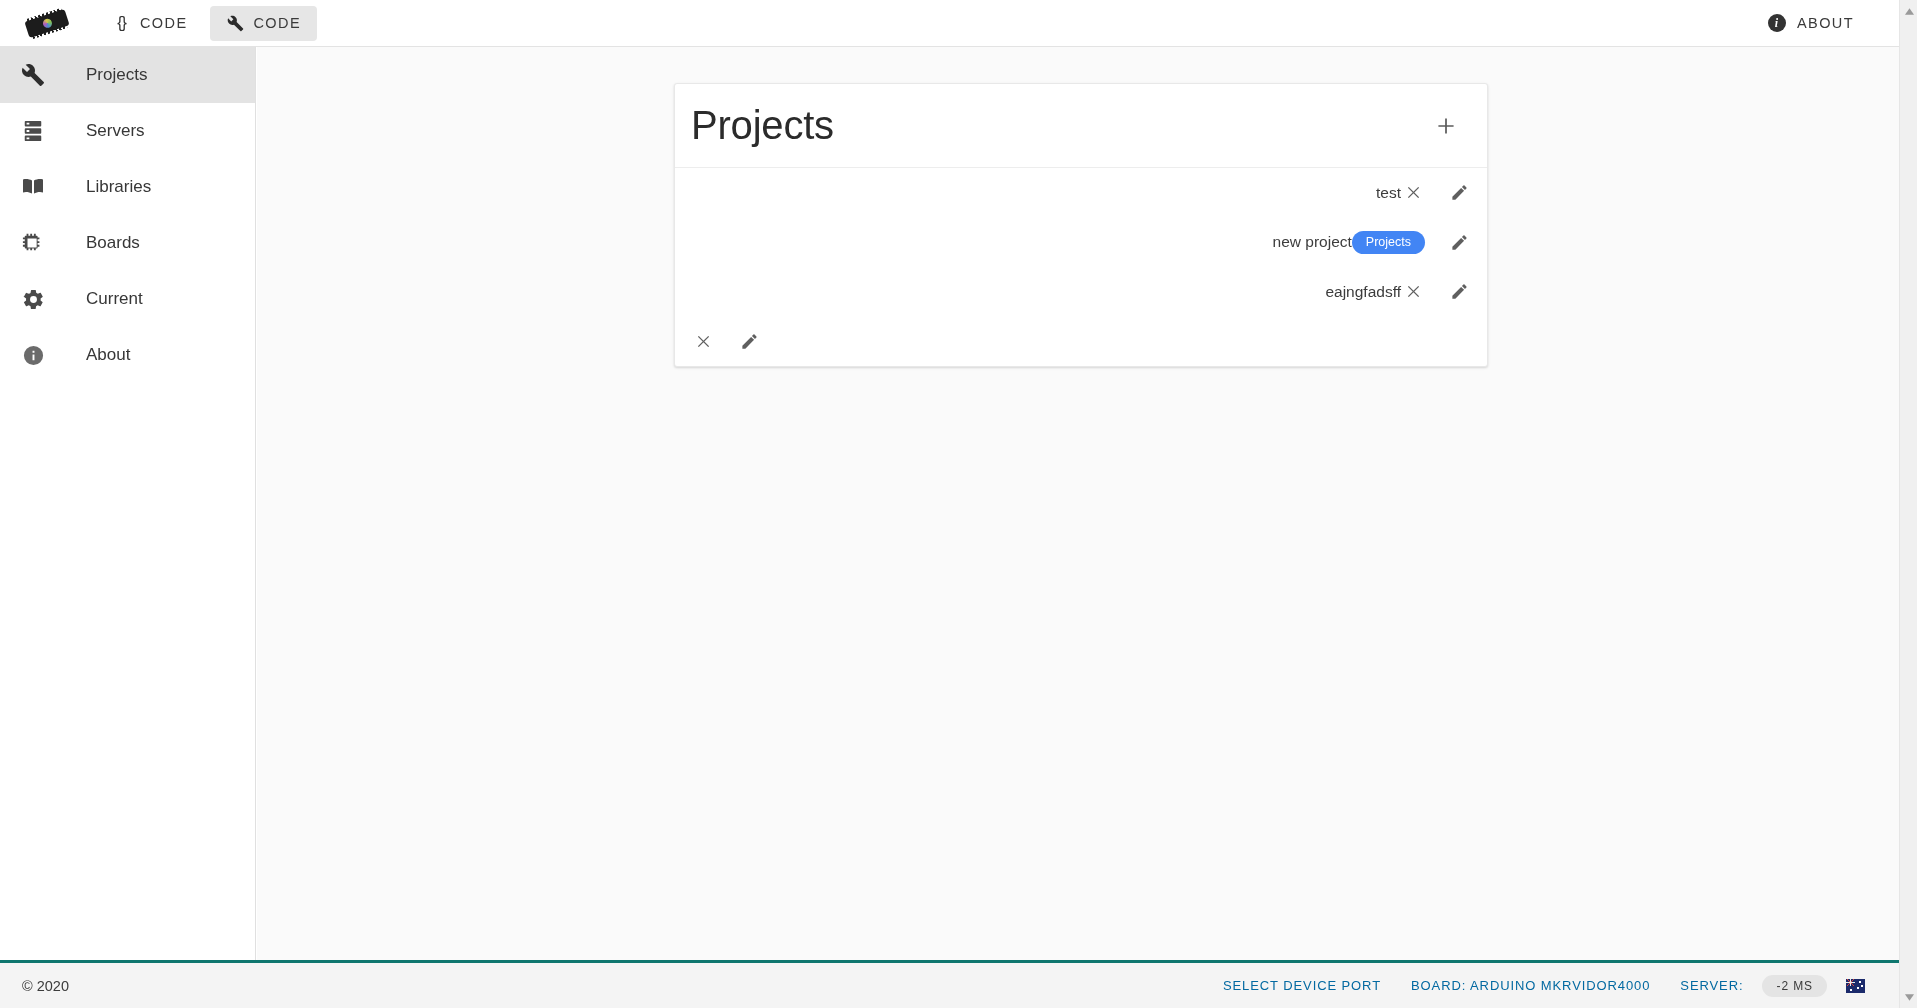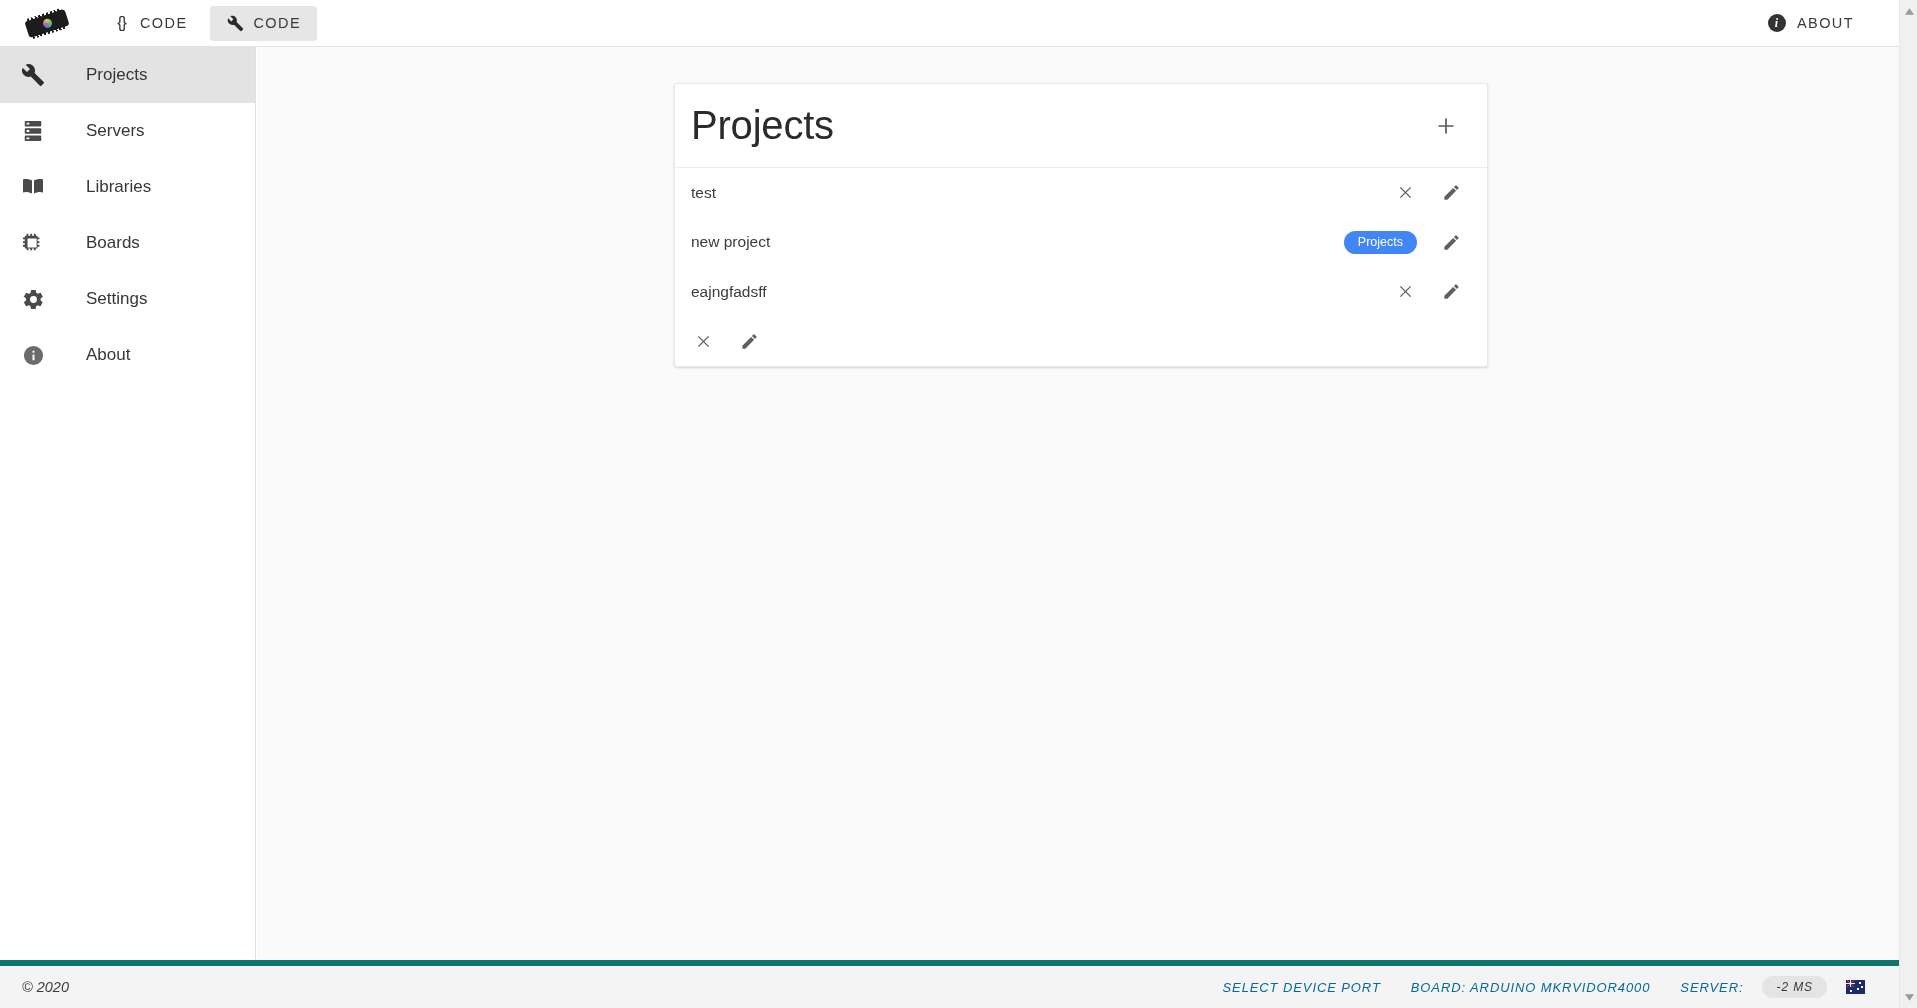--- a/index.html
+++ b/index.html
@@ -127,45 +127,45 @@
     letter-spacing: -0.2px;
   }
   .plus-btn {
     width: 34px; height: 34px;
     display: flex; align-items: center; justify-content: center;
     color: #5a5a5a; cursor: pointer;
   }
   .row {
     height: 49.5px;
     display: flex; align-items: center;
-    padding: 0 24px 0 16px;
+    padding: 0 16px 0 16px;
+    text-align: right;
   }
   .row-name { flex: 1; font-size: 15.5px; color: #3c3c3c; }
   .row-actions { display: flex; align-items: center; gap: 22px; }
   .chip {
     background: #4285f4; color: #ffffff;
     font-size: 12.5px; border-radius: 12px;
     padding: 5px 14px; line-height: 1;
     cursor: pointer; white-space: nowrap;
   }
   .icon-btn {
     width: 24px; height: 24px;
     display: flex; align-items: center; justify-content: center;
     color: #5f5f5f; cursor: pointer;
   }
 
   
   .footer {
     position: absolute; bottom: 0; left: 0;
     width: 1899px; height: 48px;
     background: #f4f4f4;
-    border-top: 6px solid #0f766e;
+    border-top: 3px solid #0f766e;
     display: flex; align-items: center; justify-content: space-between;
     padding: 0 34px 0 22px;
-    font-style: italic;
   }
   .copyright { font-size: 14.5px; color: #3c3c3c; }
   .foot-right { display: flex; align-items: center; gap: 30px; }
   .foot-item {
     font-size: 13px; letter-spacing: 0.9px;
     color: #0369a1; font-weight: 500; cursor: pointer; white-space: nowrap;
   }
   .server-group { display: flex; align-items: center; gap: 19px; text-align: center; }
   .ms-pill {
     background: #e4e4e4; color: #3a3a3a;
@@ -278,21 +278,21 @@
       </span>
       <span class="nav-label">Boards</span>
     </div>
 
     <div class="nav-item">
       <span class="nav-ico">
         <svg width="23" height="23" viewBox="0 0 24 24" fill="#4a4a4a">
           <path d="M19.4 13c.04-.3.06-.66.06-1s-.02-.7-.07-1l2.1-1.6c.2-.15.25-.42.12-.64l-2-3.46a.5.5 0 00-.6-.22l-2.5 1a7.3 7.3 0 00-1.7-1l-.4-2.65a.5.5 0 00-.5-.43h-4a.5.5 0 00-.5.42L8.9 5.1c-.6.25-1.17.6-1.7 1l-2.5-1a.5.5 0 00-.6.22l-2 3.46c-.13.22-.8.5.12.64L4.3 11c-.05.3-.07.66-.07 1s.02.7.07 1l-2.1 1.6a.5.5 0 00-.12.64l2 3.46c.12.22.37.3.6.22l2.5-1c.52.4 1.1.74 1.7 1l.4 2.65c.03.24.25.43.5.43h4c.25 0 .46-.19.5-.42l.4-2.66c.6-.25 1.17-.6 1.7-1l2.5 1c.23.08.48 0 .6-.22l2-3.46a.5.5 0 00-.12-.64L19.4 13zM12 15.6A3.6 3.6 0 1112 8.4a3.6 3.6 0 010 7.2z"></path>
         </svg>
       </span>
-      <span class="nav-label">Settings</span>
+      <span class="nav-label">Current</span>
     </div>
 
     <div class="nav-item">
       <span class="nav-ico">
         <svg width="23" height="23" viewBox="0 0 24 24" fill="#6b6b6b">
           <path d="M12 2a10 10 0 100 20 10 10 0 000-20zm1 15h-2v-6h2v6zm0-8h-2V7h2v2z"></path>
         </svg>
       </span>
       <span class="nav-label">About</span>
     </div>

